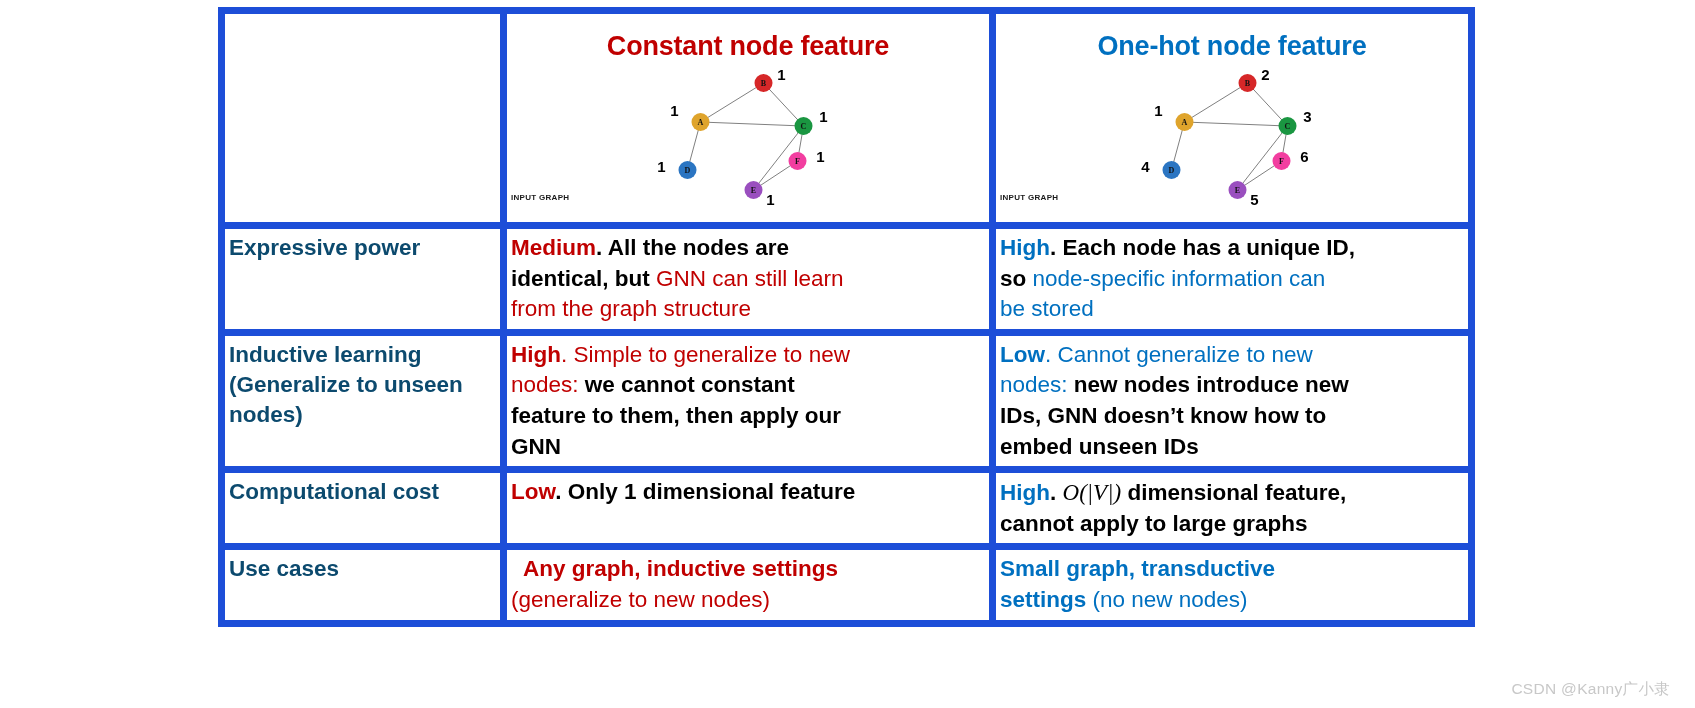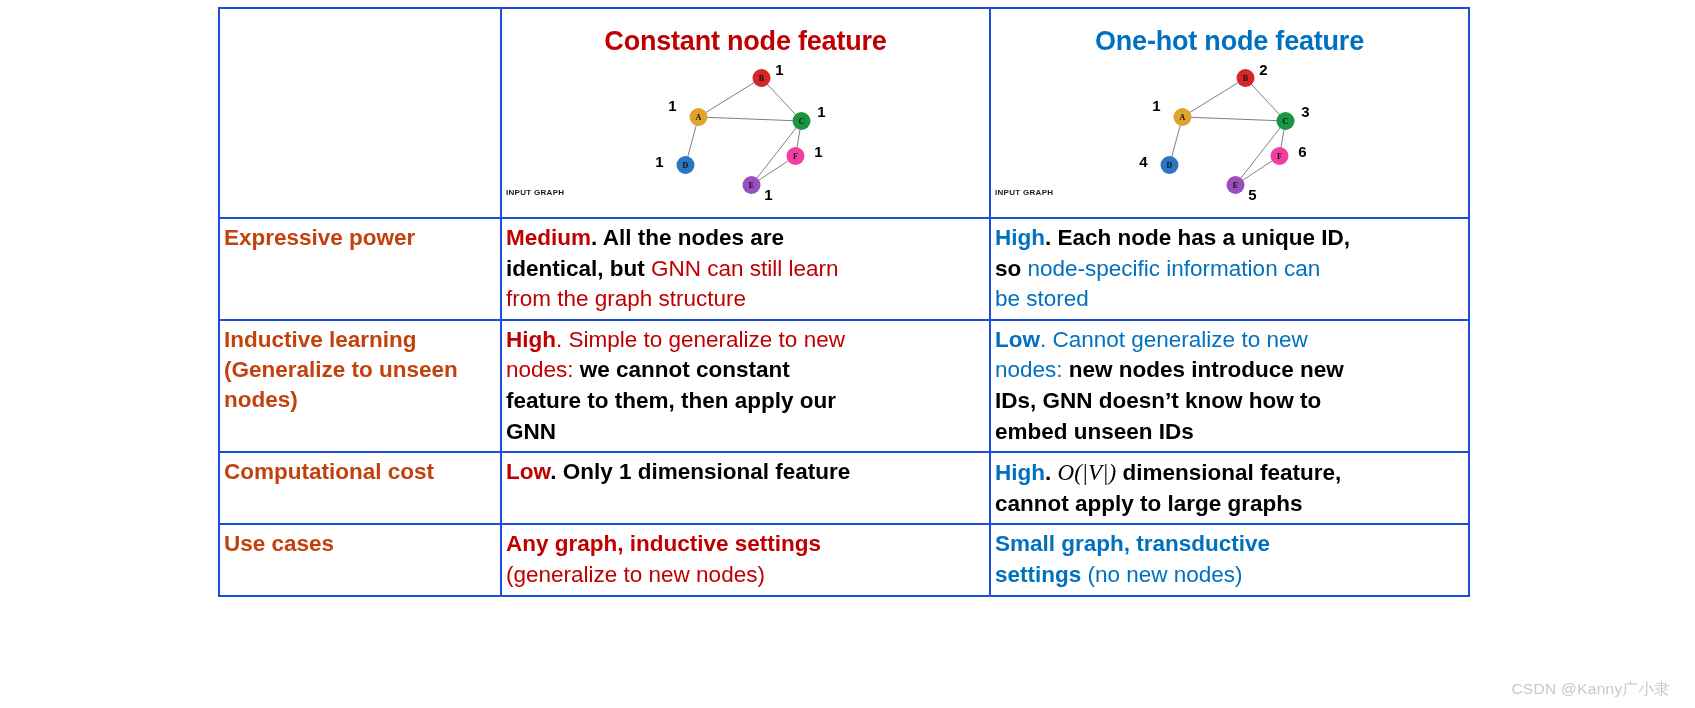--- a/index.html
+++ b/index.html
@@ -25,21 +25,21 @@
 
   table.compare {
     position: absolute;
     left: 218px;
     top: 7px;
     width: 1250px;
     border-collapse: collapse;
     table-layout: fixed;
   }
   table.compare td {
-    border: 2px solid #1d4ed8;
+    border: 7px solid #1d4ed8;
     vertical-align: top;
     padding: 4px;
     background: #ffffff;
   }
 
   
   col.c-label { width: 282px; }
   col.c-const { width: 489px; }
   col.c-onehot { width: 479px; }
 
@@ -78,39 +78,39 @@
     font-size: 8px;
     font-weight: bold;
     letter-spacing: 0.3px;
     color: #1a1a1a;
     font-family: "Liberation Sans", sans-serif;
   }
 
   
   td.rowlabel {
     padding: 11px 0 12px 13px;
-    color: #c2410c;
+    color: #0c4a6e;
     font-weight: bold;
     font-size: 22.5px;
     line-height: 1.33;
   }
   td.body {
     padding: 11px 0 12px 14px;
     font-size: 22.5px;
     line-height: 1.36;
     color: #000000;
   }
   td.body .txt { display: block; }
 
   b.lead-red   { color: #c00000; font-weight: bold; }
   b.lead-blue  { color: #0070c0; font-weight: bold; }
   span.red     { color: #c00000; }
   span.blue    { color: #0070c0; }
   span.blk     { color: #000000; font-weight: bold; }
-  b.red-b      { color: #c00000; font-weight: bold; }
+  b.red-b      { color: #c00000; font-weight: bold; margin-left: 12px; }
   b.blue-b     { color: #0070c0; font-weight: bold; }
 
   .math {
     font-family: "Liberation Serif", serif;
     font-style: italic;
     font-size: 23px;
   }
 
   .watermark {
     position: absolute;

